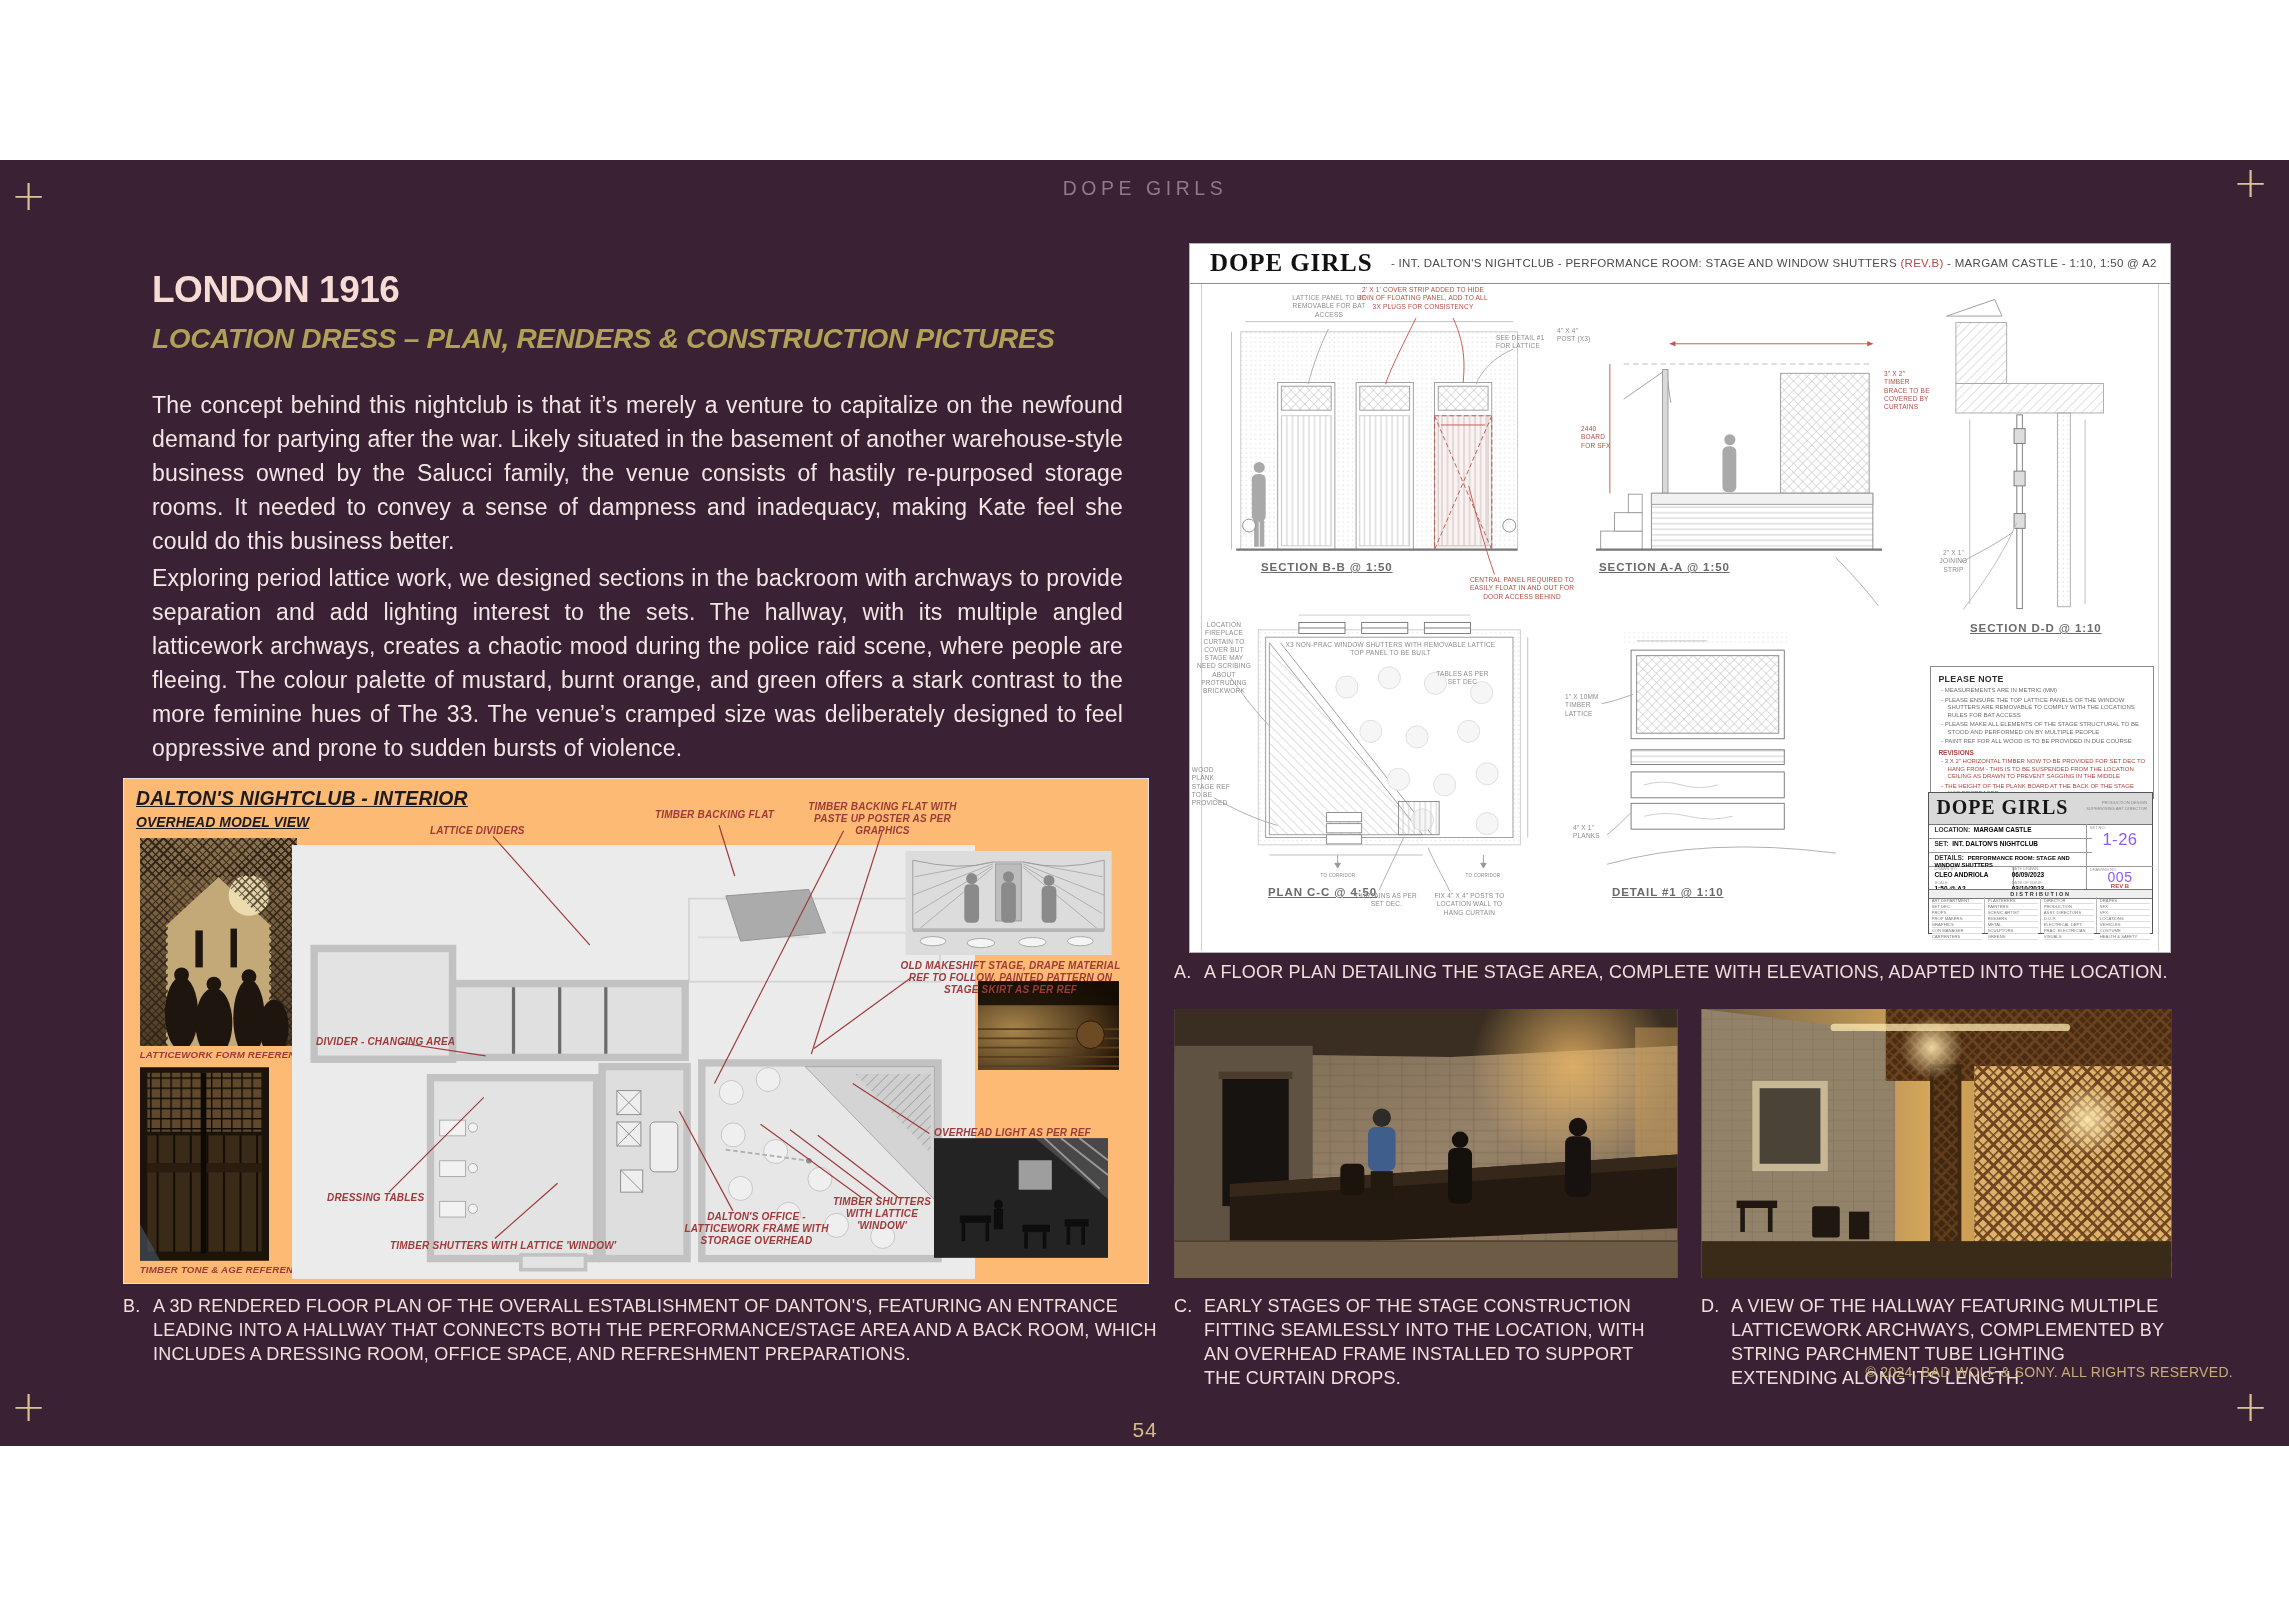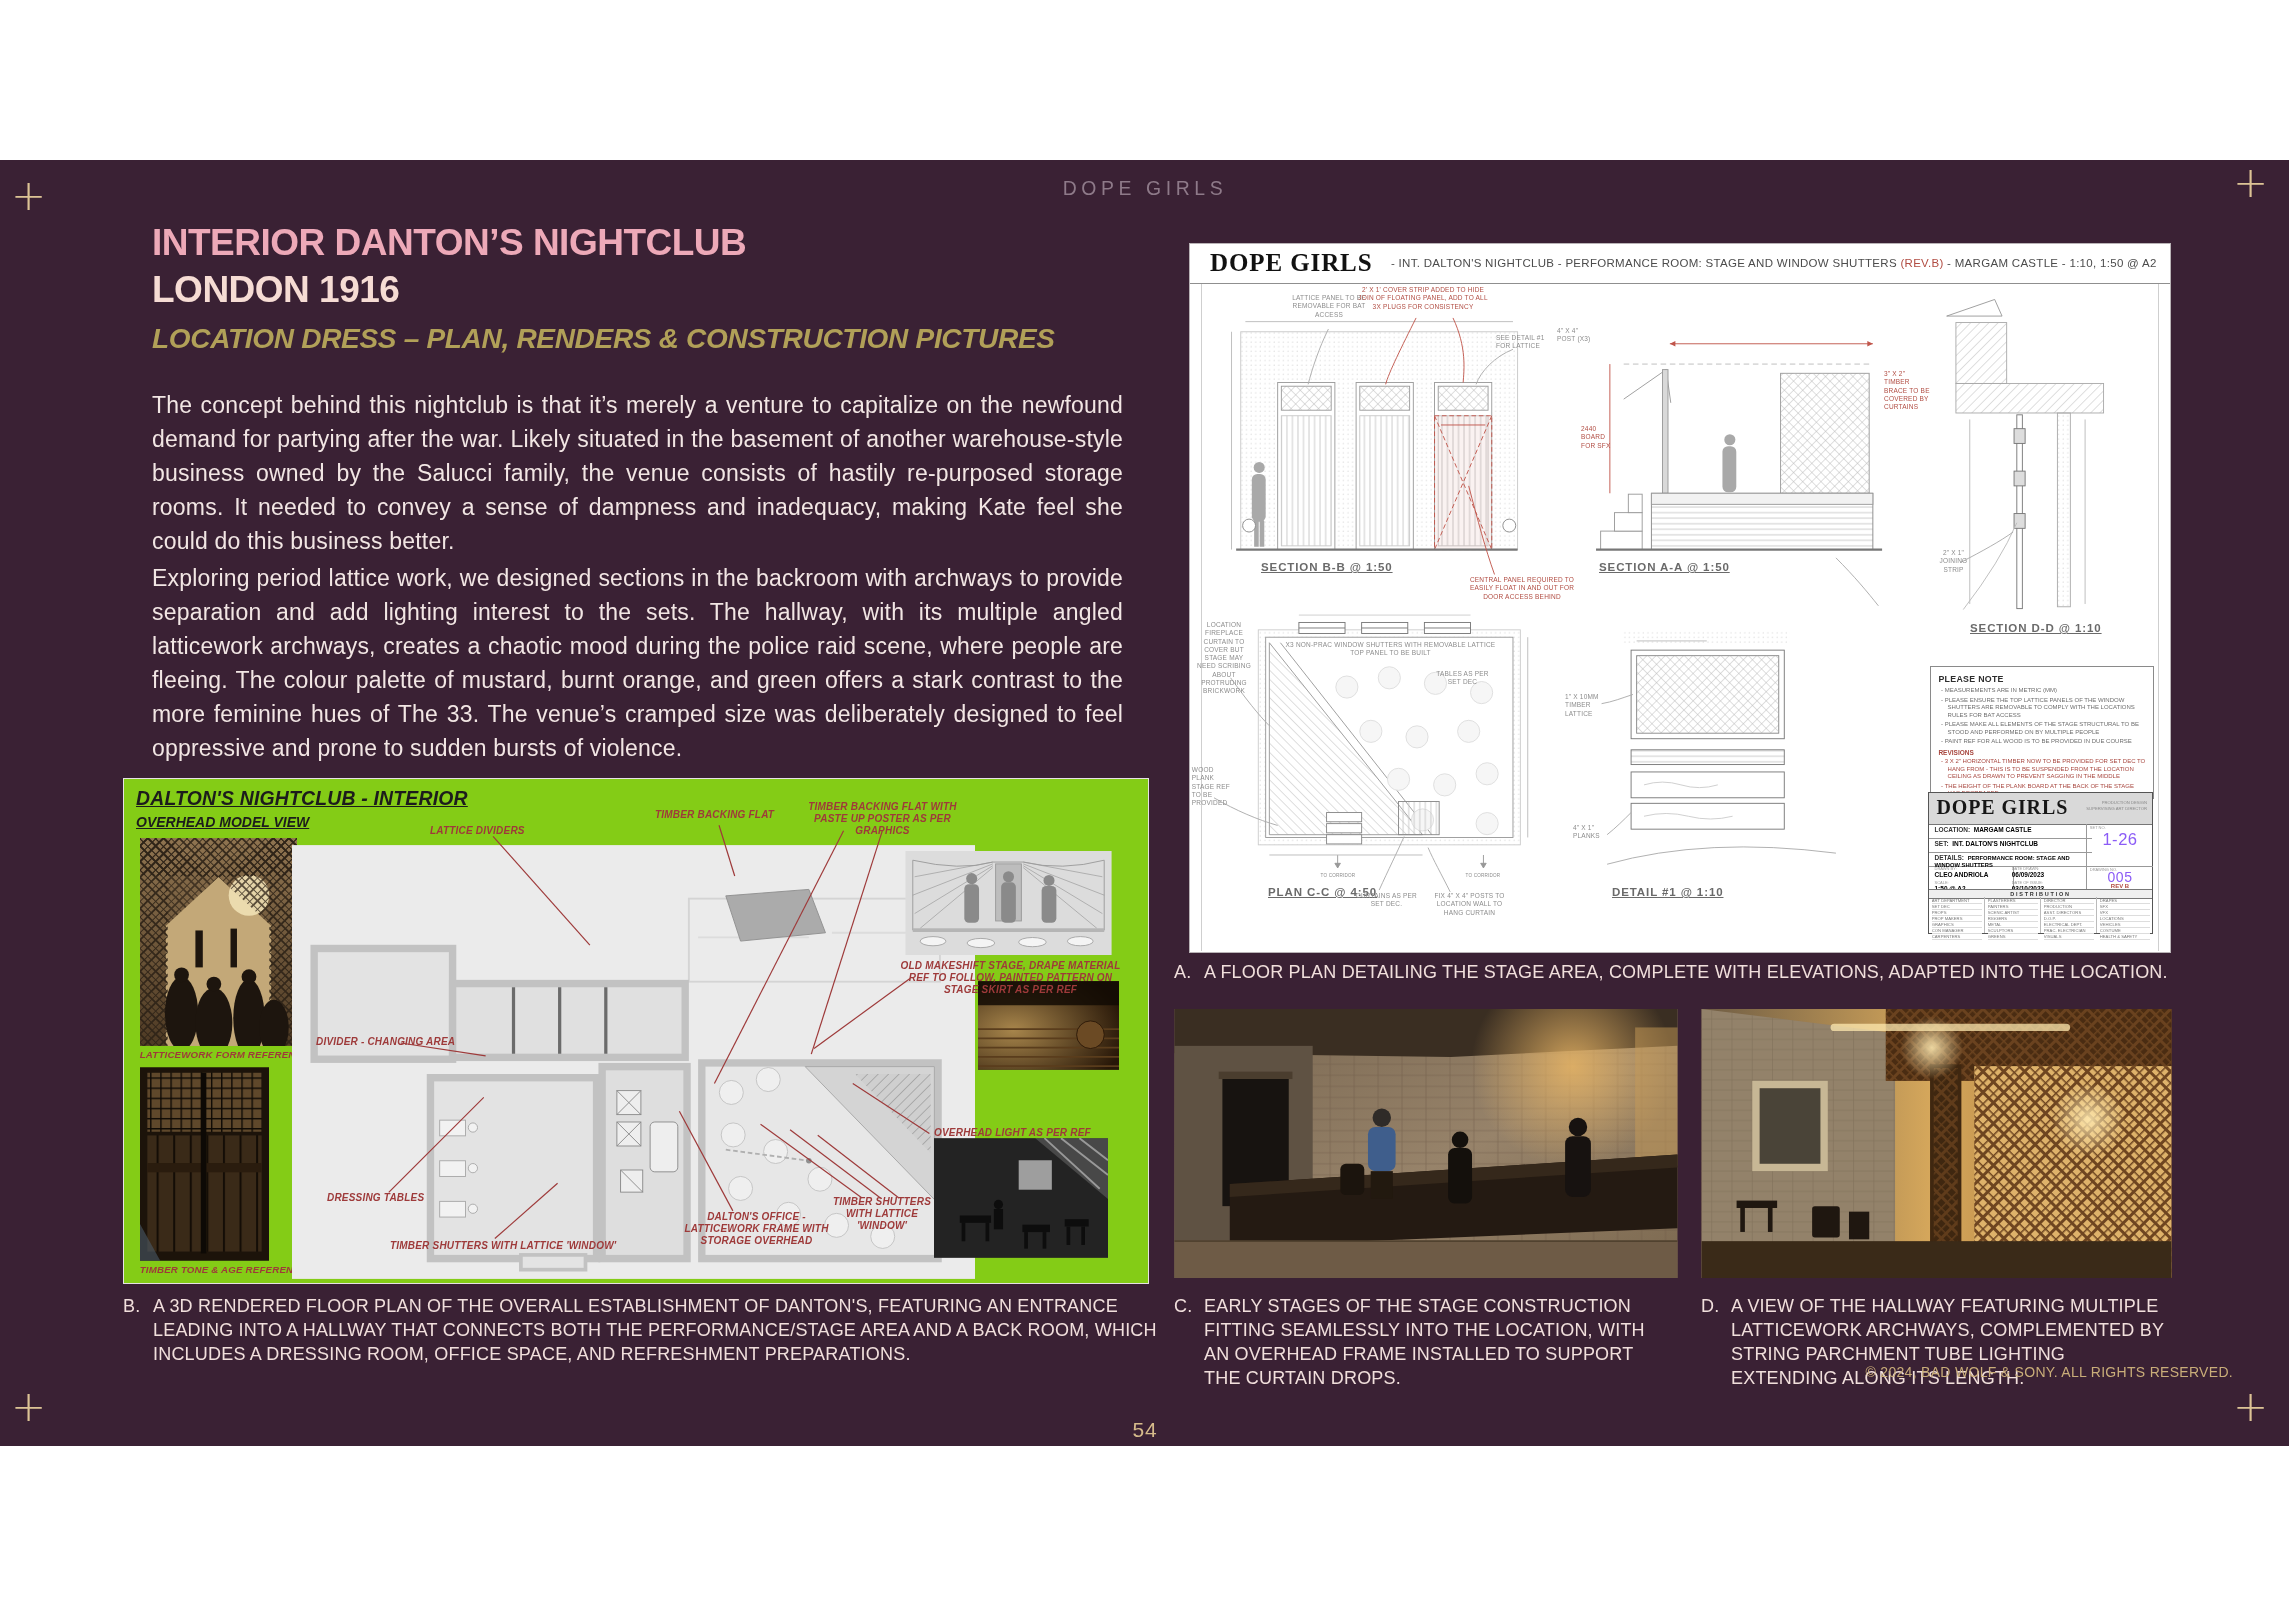--- a/index.html
+++ b/index.html
@@ -12,21 +12,21 @@
   .pgnum{left:0;top:1418px;width:2290px;text-align:center;color:#d6bb8b;font-size:21px;letter-spacing:0.9px;}
   .t1{left:152px;top:222px;font-size:37px;font-weight:bold;color:#eda9b8;letter-spacing:-0.5px;}
   .t2{left:152px;top:269px;font-size:37px;font-weight:bold;color:#f6dcd4;letter-spacing:-0.5px;}
   .sub{left:152px;top:323px;font-size:28px;font-style:italic;font-weight:bold;color:#b1a058;letter-spacing:-0.3px;}
   .para{left:152px;top:388px;width:971px;font-size:23px;line-height:34px;color:#f2e6e4;text-align:justify;letter-spacing:0.2px;}
   .para2{top:561px;}
   .cap{font-size:18px;line-height:24px;color:#f1dfdc;letter-spacing:0.2px;}
   .capletter{width:28px;}
   .copy{left:1707px;top:1364px;width:526px;text-align:right;color:#c9ad79;font-size:14px;letter-spacing:0.3px;}
   
-  .panelB{left:123px;top:778px;width:1024px;height:504px;background:#84cc16;border:0.9px solid #e6e2e4;}
+  .panelB{left:123px;top:778px;width:1024px;height:504px;background:#fdba74;border:0.9px solid #e6e2e4;}
   .pbTitle{left:12px;top:8.3px;font-size:19.4px;font-weight:bold;font-style:italic;color:#1c1c1c;
            text-decoration:underline;letter-spacing:0.2px;}
   .pbSub{left:12px;top:35px;font-size:14px;font-weight:bold;font-style:italic;color:#1c1c1c;text-decoration:underline;}
   .redlab{color:#9e3a3a;font-size:10px;font-weight:bold;font-style:italic;line-height:12px;letter-spacing:0.2px;}
   .ctr{text-align:center;}
   
   .sheet{left:1189px;top:243px;width:980px;height:708px;background:#ffffff;border:0.9px solid #b9b3b6;}
   .sheetInner{left:11px;top:0;width:956px;height:707px;border-left:0.9px solid #cfcfcf;border-right:0.9px solid #cfcfcf;}
   .sheetHead{left:0;top:0;width:980px;height:39px;border-bottom:0.9px solid #8f8f8f;background:#fff;}
   .brand{left:20px;top:4.6px;font-family:"Liberation Serif",serif;font-weight:bold;font-size:25px;color:#111;letter-spacing:0.9px;}
@@ -71,21 +71,20 @@
   <div class="abs canvas"></div>
 
   <div class="abs plus" style="left:11px;top:175px;">+</div>
   <div class="abs plus" style="left:2233px;top:162px;">+</div>
   <div class="abs plus" style="left:11px;top:1386px;">+</div>
   <div class="abs plus" style="left:2233px;top:1386px;">+</div>
 
   <div class="abs hdr">DOPE GIRLS</div>
   <div class="abs pgnum">54</div>
 
-  <div class="abs t1">INTERIOR DANTON’S NIGHTCLUB</div>
   <div class="abs t2">LONDON 1916</div>
   <div class="abs sub">LOCATION DRESS – PLAN, RENDERS &amp; CONSTRUCTION PICTURES</div>
   <div class="abs para">The concept behind this nightclub is that it’s merely a venture to capitalize on the newfound demand for partying after the war. Likely situated in the basement of another warehouse-style business owned by the Salucci family, the venue consists of hastily re-purposed storage rooms. It needed to convey a sense of dampness and inadequacy, making Kate feel she could do this business better.</div>
   <div class="abs para para2">Exploring period lattice work, we designed sections in the backroom with archways to provide separation and add lighting interest to the sets. The hallway, with its multiple angled latticework archways, creates a chaotic mood during the police raid scene, where people are fleeing. The colour palette of mustard, burnt orange, and green offers a stark contrast to the more feminine hues of The 33. The venue’s cramped size was deliberately designed to feel oppressive and prone to sudden bursts of violence.</div>
 
   <div class="abs panelB">
     <div class="abs pbTitle">DALTON'S NIGHTCLUB - INTERIOR</div>
     <div class="abs pbSub">OVERHEAD MODEL VIEW</div>
 
     <div class="abs photo" style="left:15.7px;top:59px;width:157px;height:208px;">

